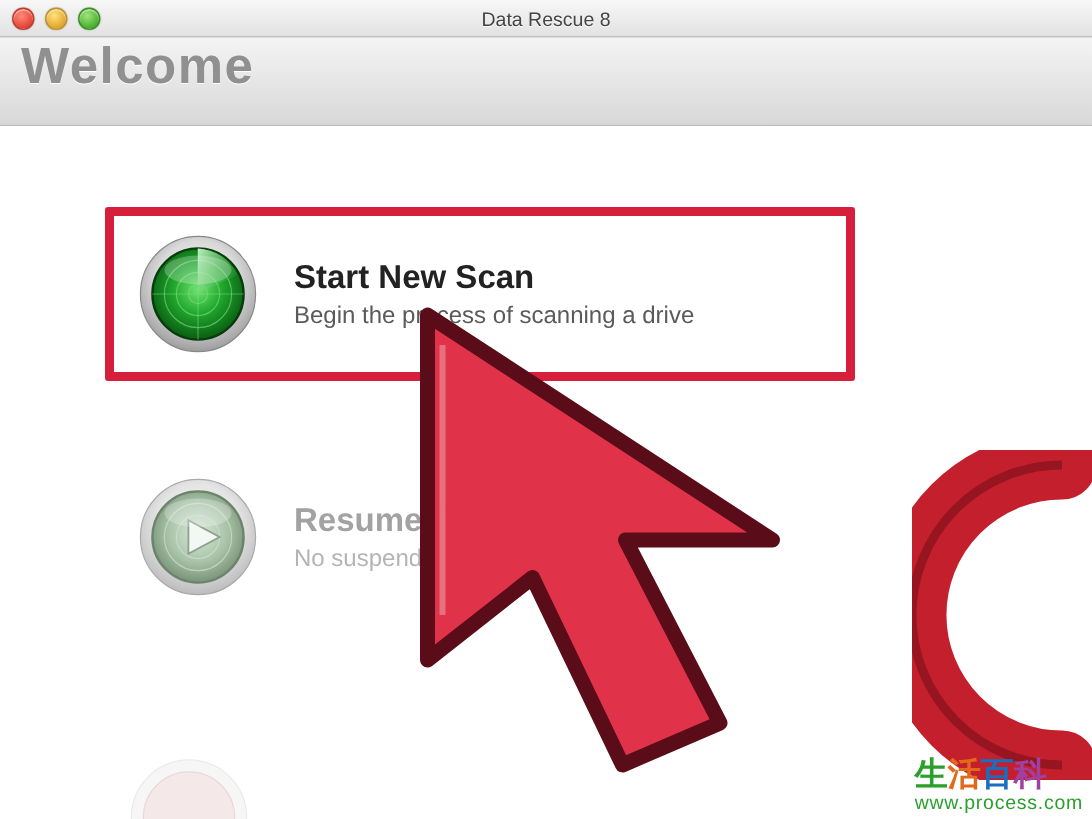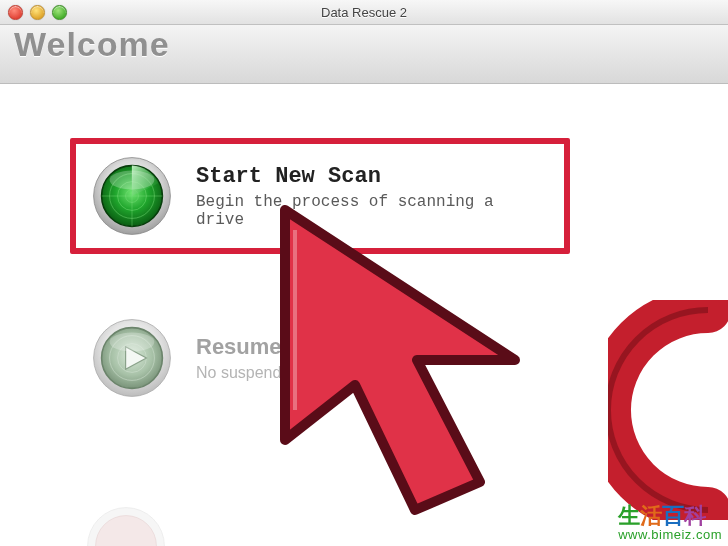--- a/index.html
+++ b/index.html
@@ -69,21 +69,20 @@
     padding: 12px 16px;
     margin-bottom: 56px;
     border: 6px solid transparent;
     border-radius: 2px;
     width: 500px;
     box-sizing: border-box;
     cursor: pointer;
   }
   .option.highlighted {
     border-color: #d6203b;
-    font-family: Liberation Mono, monospace;
   }
   .option-texts {
     display: flex;
     flex-direction: column;
   }
   .opt-title {
     font-size: 22px;
     font-weight: bold;
     color: #222;
     margin-bottom: 4px;
@@ -148,21 +147,21 @@
 </style>
 </head>
 <body>
 
 <div class="titlebar">
   <div class="traffic-lights">
     <div class="tl tl-red"></div>
     <div class="tl tl-yellow"></div>
     <div class="tl tl-green"></div>
   </div>
-  <div class="title-text">Data Rescue 2</div>
+  <div class="title-text">Data Rescue 8</div>
 </div>
 
 <div class="toolbar">
   <div class="welcome-label">Welcome</div>
 </div>
 
 <div class="content">
 
   <div class="option highlighted">
     <span class="radar-icon">
@@ -249,14 +248,14 @@
   <svg viewBox="0 0 330 330" width="330" height="330">
     <path d="M20 10 L20 240 L90 185 L150 310 L215 282 L152 160 L250 160 Z" fill="#e03248" stroke="#5a0c18" stroke-width="10" stroke-linejoin="round"></path>
     <path d="M30 30 L30 210" stroke="#ffffff" stroke-width="4" opacity="0.3"></path>
   </svg>
 </div>
 
 <div class="watermark">
   <div class="wm-top">
     <span class="g">生</span><span class="o">活</span><span class="b">百</span><span class="p">科</span>
   </div>
-  <div class="wm-url">www.bimeiz.com</div>
+  <div class="wm-url">www.process.com</div>
 </div>
 
 </body></html>

